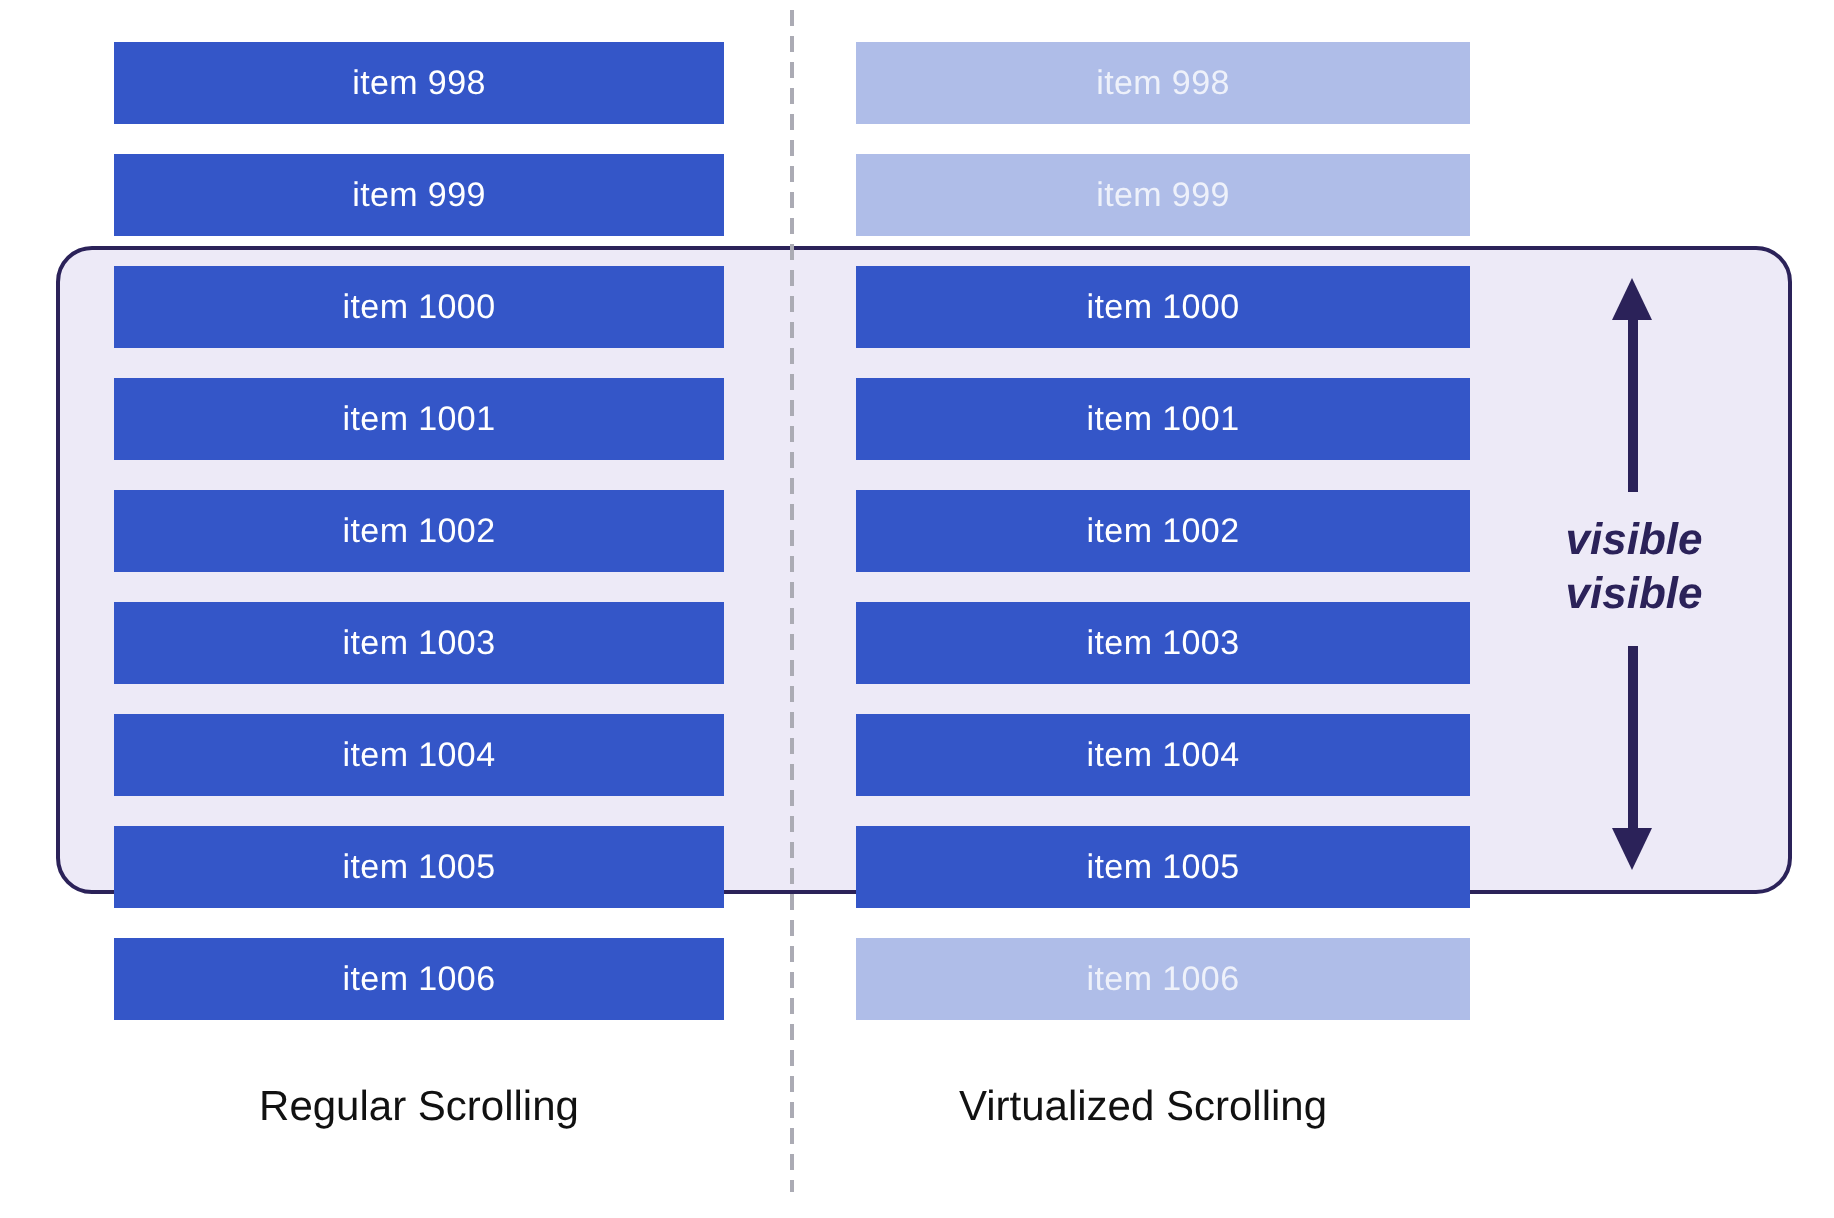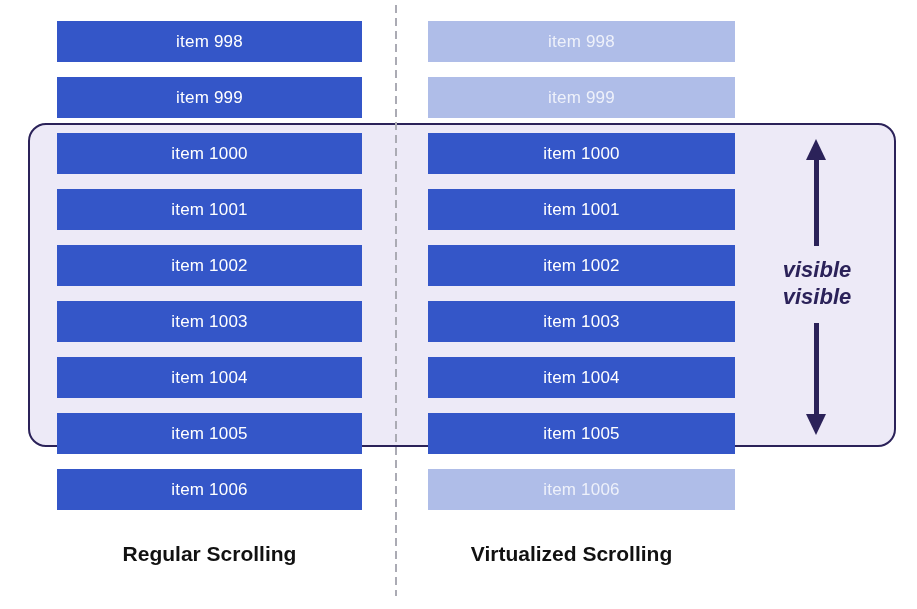--- a/index.html
+++ b/index.html
@@ -111,21 +111,21 @@
     color: var(--viewport-accent, #2b2259);
     z-index: 2;
   }
   .viewport-label span { display: block; font-style: italic; }
   
   .col-label {
     position: absolute;
     top: 542px;
     text-align: center;
     font-size: 21px;
-    font-weight: bold;
+    font-weight: normal;
     color: var(--label-text, #111111);
     z-index: 2;
   }
   .col-label.left  { left: 57px;  width: 305px; }
   .col-label.right { left: 418px; width: 307px; }
 </style>
 </head>
 <body>
 
 <div class="canvas">

